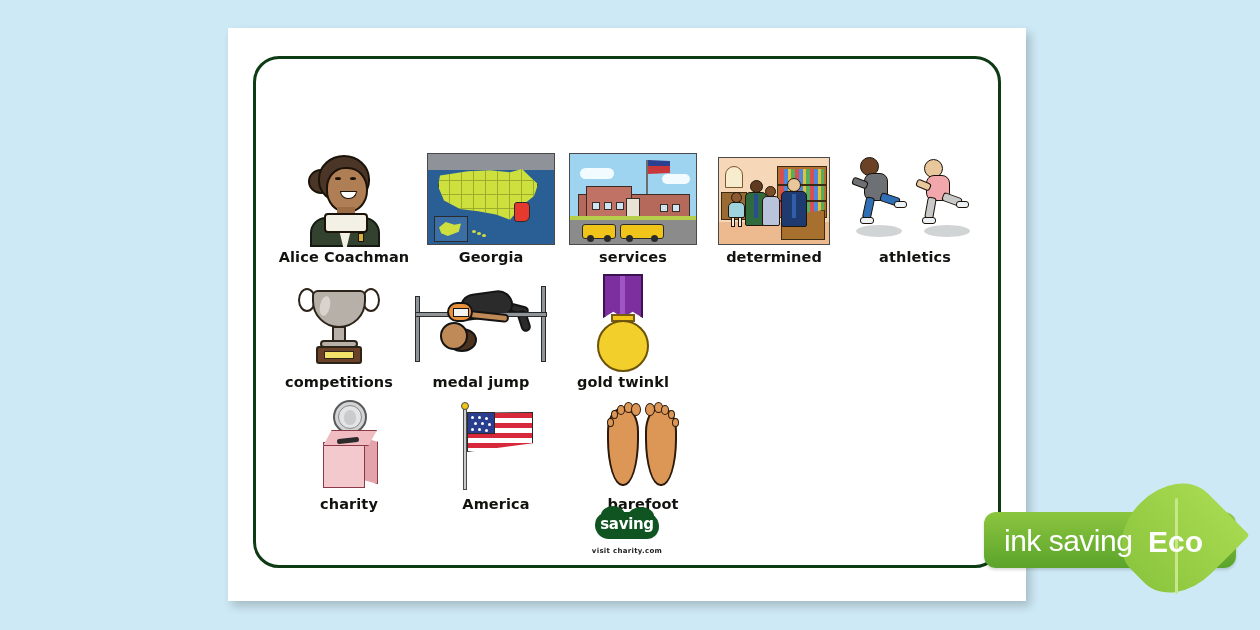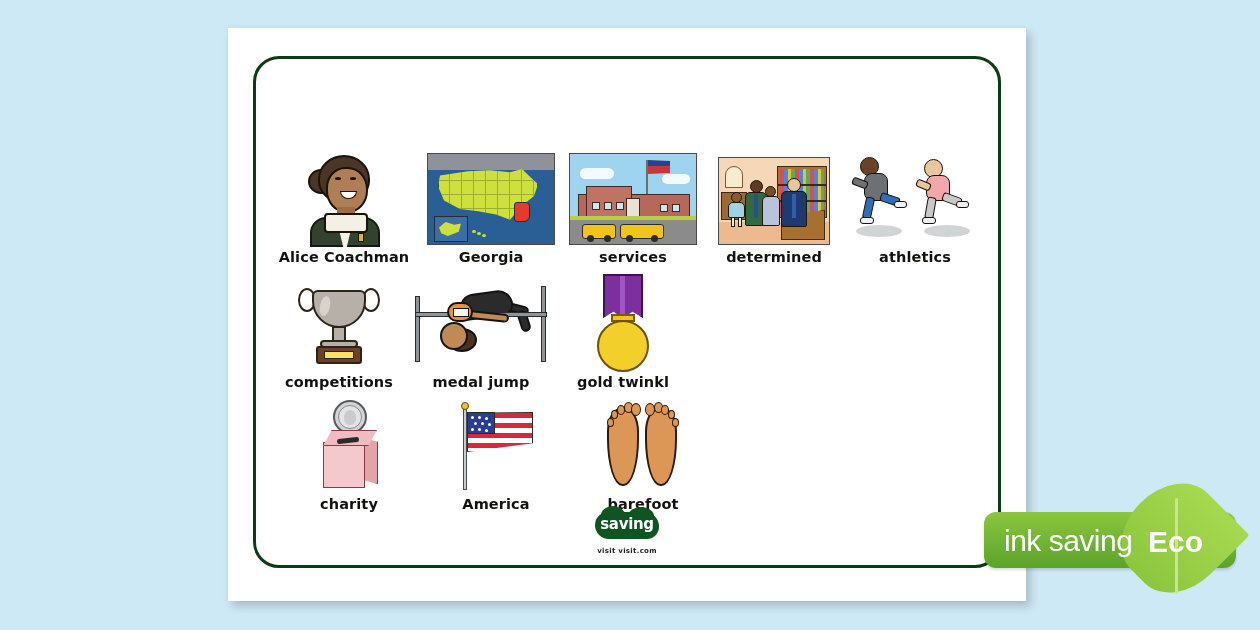--- a/index.html
+++ b/index.html
@@ -552,21 +552,21 @@
 
 
         <div class="cell" style="width:142px"></div>
       </div>
     </div>
 
     <div class="twinkl">
       <div class="tw-cloud">
         <div class="tw-word">saving</div>
       </div>
-      <div class="tw-sub">visit visit.com</div>
+      <div class="tw-sub">visit charity.com</div>
     </div>
 
   </div>
 
   <div class="eco">
     <div class="eco-pill"></div>
     <div class="eco-leaf"></div>
     <div class="eco-vein"></div>
     <div class="eco-ink">ink saving</div>
     <div class="eco-word">Eco</div>

